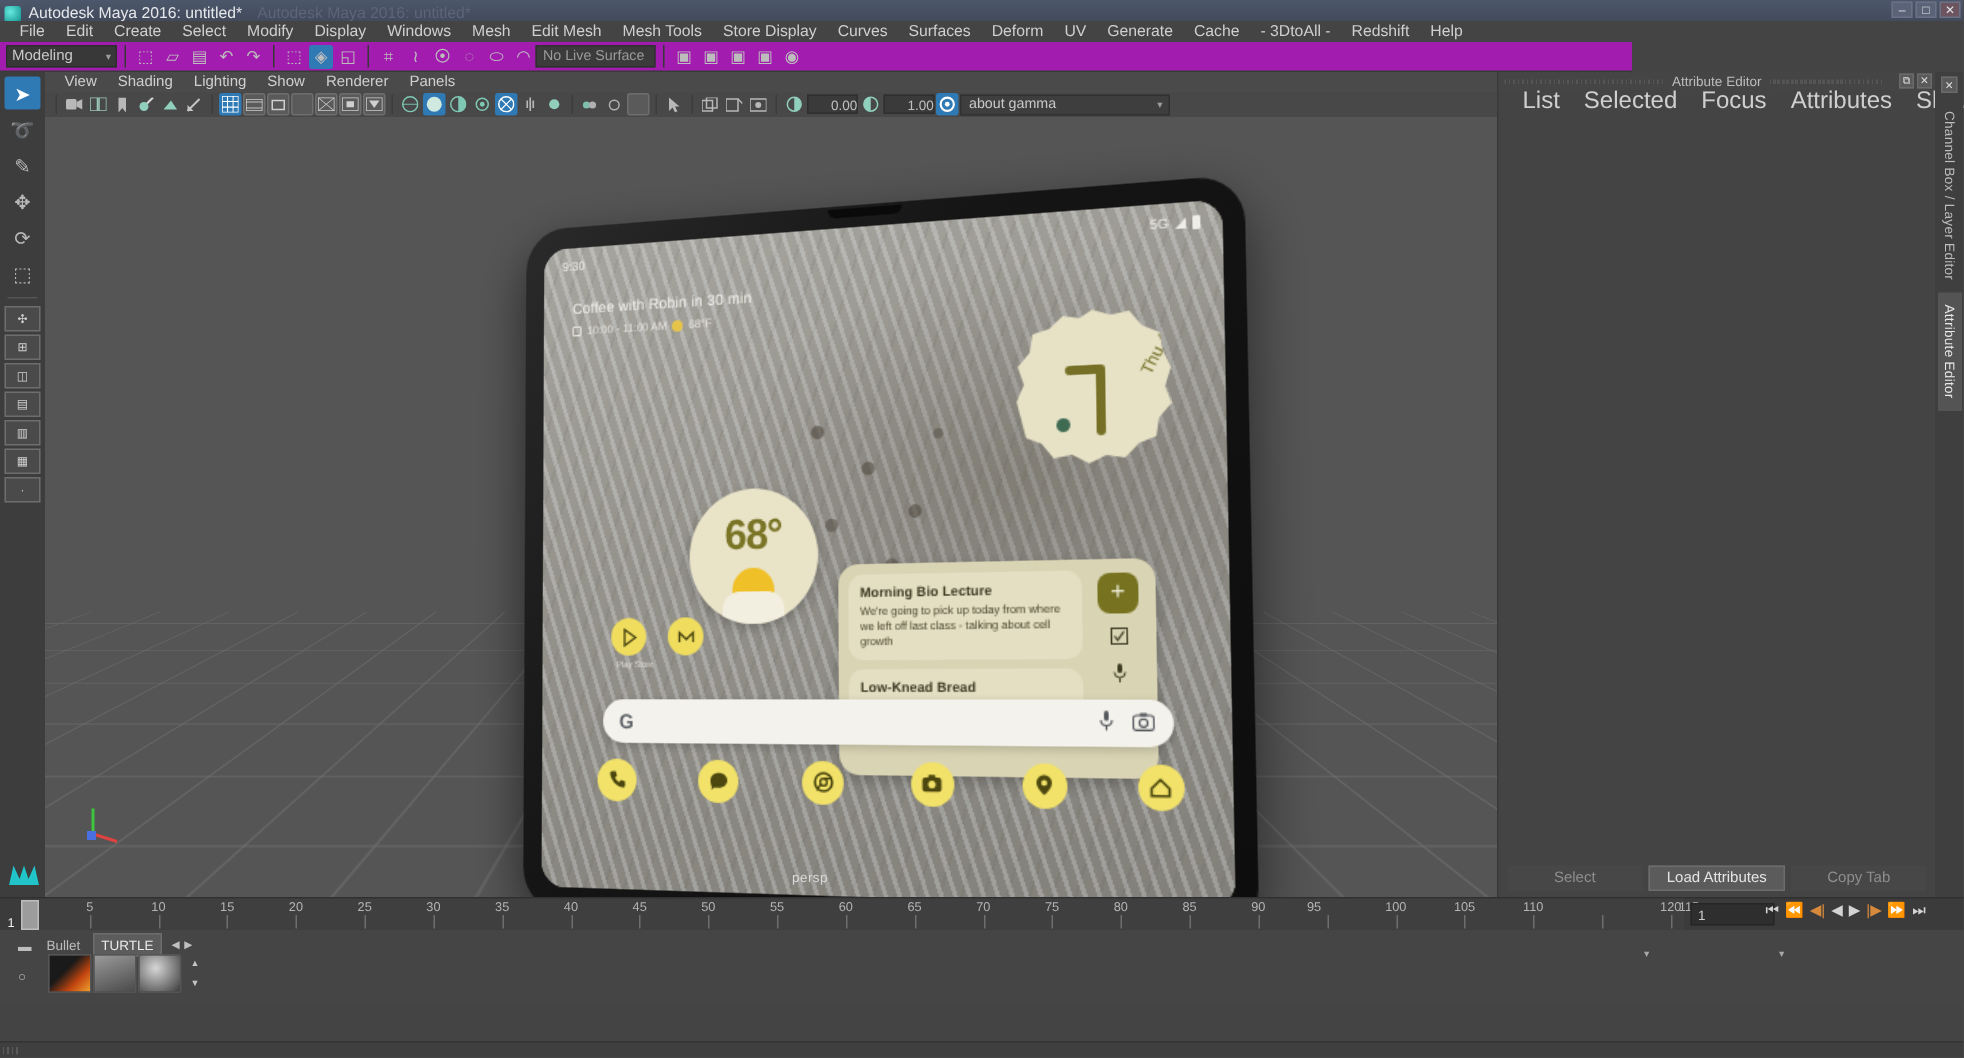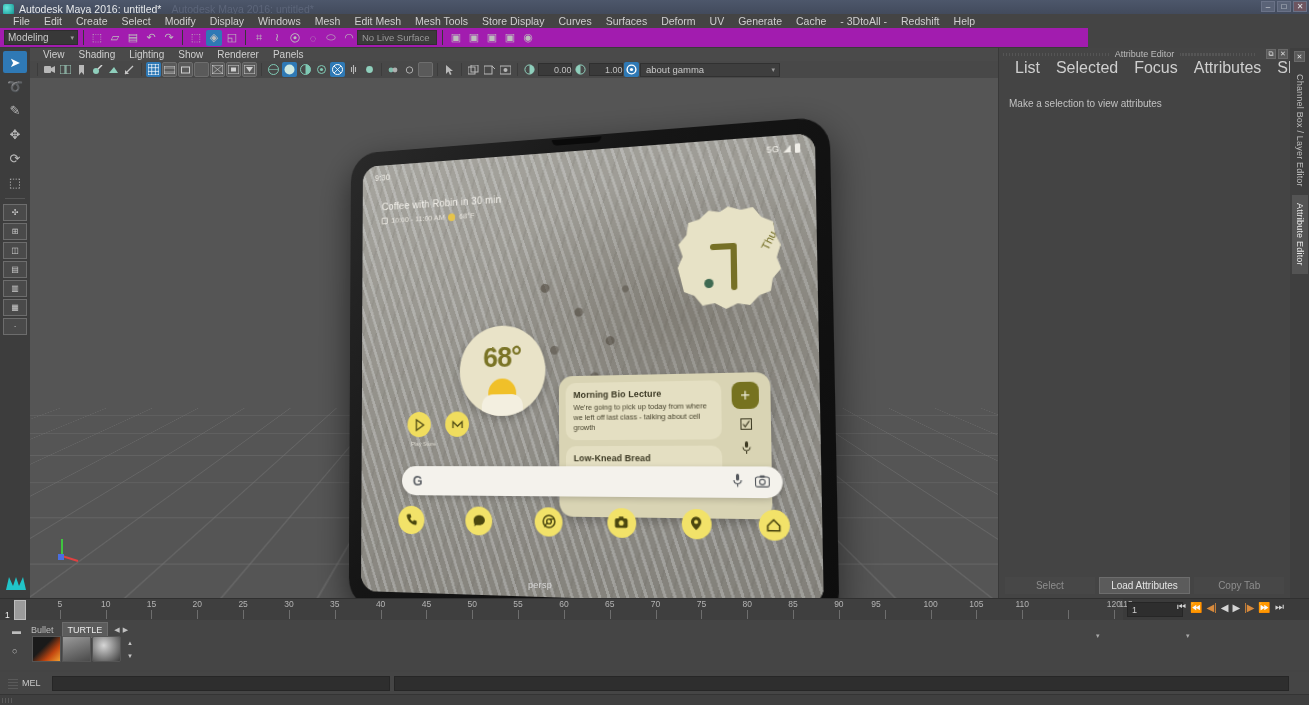--- a/index.html
+++ b/index.html
@@ -835,21 +835,20 @@
       </div>
     </div>
     <div class="rp-menubar" id="rpmenu">
         <div class="rp-menuitem">List</div>
         <div class="rp-menuitem">Selected</div>
         <div class="rp-menuitem">Focus</div>
         <div class="rp-menuitem">Attributes</div>
         <div class="rp-menuitem">Show</div>
         <div class="rp-menuitem">Help</div>
       </div>
-    <div class="rp-empty">Make a selection to view attributes</div>
     <div class="rp-footer">
       <div class="rp-fbtn">Select</div>
       <div class="rp-fbtn active">Load Attributes</div>
       <div class="rp-fbtn">Copy Tab</div>
     </div>
   </div>
 
   <div class="vtabs">
     <div class="vtab-close">✕</div>
     <div class="vtab">Channel Box / Layer Editor</div>
@@ -944,24 +943,18 @@
         <span>▼</span>
       </div>
     </div>
 
     <div class="anim-arr" style="left:1096px;">▾</div>
 
     <div class="anim-arr" style="left:1186px;">▾</div>
 
   </div>
 
-  <div class="melbar">
-    <div style="width:10px;height:12px;background:repeating-linear-gradient(0deg,#5a5a5a 0 1px,transparent 1px 3px);"></div>
-    <div class="mel-label">MEL</div>
-    <div class="mel-input" style="width:338px;"></div>
-    <div class="mel-input" style="flex:1;margin-right:20px;"></div>
-  </div>
 
   <div class="statusline">
     <div class="sl-grip"></div>
   </div>
 
 </div>
 
 </body></html>

